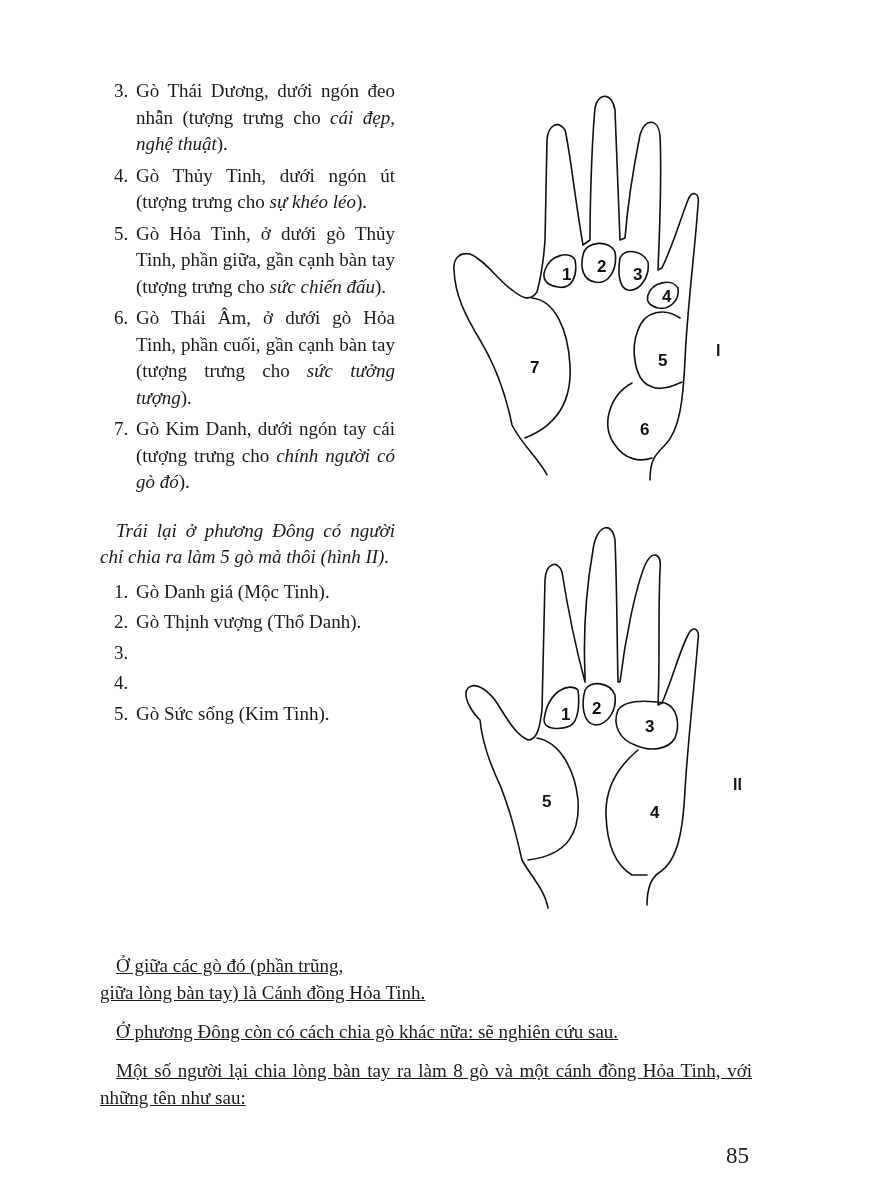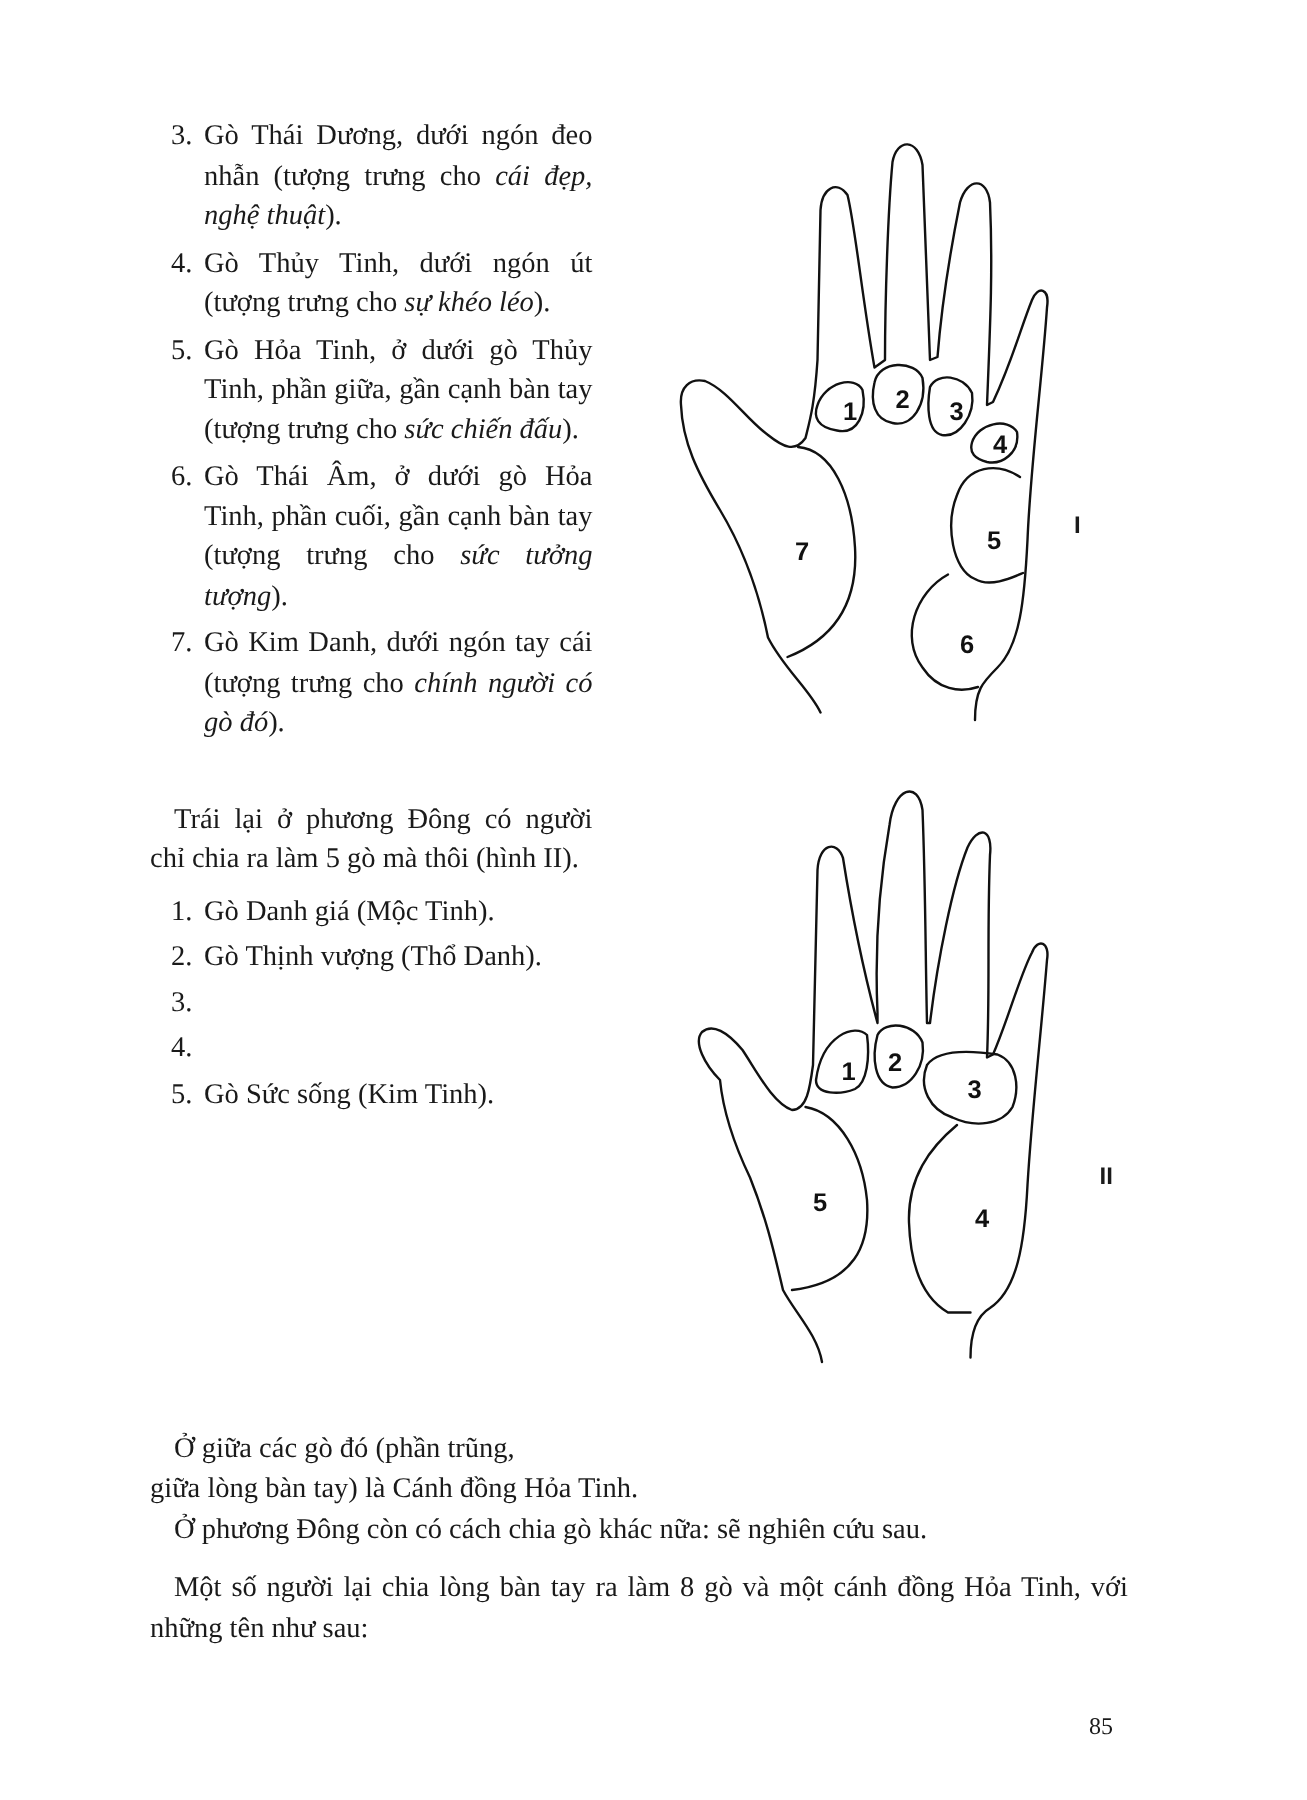--- a/index.html
+++ b/index.html
@@ -5,23 +5,23 @@
   html, body { margin: 0; padding: 0; background: #ffffff; }
   body { width: 871px; height: 1200px; position: relative; overflow: hidden;
          font-family: "Liberation Serif", "DejaVu Serif", serif; color: #1a1a1a; }
   .col { position: absolute; left: 100px; top: 78px; width: 295px; font-size: 19px; line-height: 26.5px; }
   .item { display: flex; margin-bottom: 5px; text-align: justify; }
   .num { width: 22px; flex: none; padding-left: 14px; }
   .txt { flex: 1; text-align: justify; }
   .txt i { font-style: italic; }
   .para { text-indent: 16px; text-align: justify; margin: 14px 0 8px -16px; padding-left: 16px; }
   .list2 .item { margin-bottom: 4px; }
-  .full { position: absolute; left: 100px; width: 652px; font-size: 19px; line-height: 27px; text-align: justify; }
+  .full { position: absolute; left: 100px; width: 652px; font-size: 19px; line-height: 27px; text-align: justify; text-decoration: underline; }
   .full p { margin: 0; text-indent: 16px; }
-  .pageno { position: absolute; left: 726px; top: 1143px; font-size: 16px; }
+  .pageno { position: absolute; left: 726px; top: 1143px; font-size: 23px; }
   .fig { position: absolute; }
   .fig svg { display: block; }
   .figlabel { position: absolute; font-family: "Liberation Sans", sans-serif; font-weight: bold; font-size: 16px; }
 </style>
 </head>
 <body>
 
 <div class="col">
   <div>
     <div class="item">
@@ -39,21 +39,21 @@
     <div class="item">
       <span class="num">6.</span>
       <span class="txt"><span>Gò Thái Âm, ở dưới gò Hỏa Tinh, phần cuối, gần cạnh bàn tay (tượng trưng cho </span><i>sức tưởng tượng</i><span>).</span></span>
     </div>
     <div class="item">
       <span class="num">7.</span>
       <span class="txt"><span>Gò Kim Danh, dưới ngón tay cái (tượng trưng cho </span><i>chính người có gò đó</i><span>).</span></span>
     </div>
   </div>
 
-  <div class="para" style="margin-top:38px;">Trái lại ở phương Đông có người chỉ chia ra làm 5 gò mà thôi (hình II).</div>
+  <div class="para" style="margin-top:22px;font-style:italic;">Trái lại ở phương Đông có người chỉ chia ra làm 5 gò mà thôi (hình II).</div>
 
   <div class="list2">
     <div class="item">
       <span class="num">1.</span>
       <span class="txt">Gò Danh giá (Mộc Tinh).</span>
     </div>
     <div class="item">
       <span class="num">2.</span>
       <span class="txt">Gò Thịnh vượng (Thổ Danh).</span>
     </div>
@@ -121,18 +121,18 @@
       <text x="205" y="222">3</text>
       <text x="210" y="308">4</text>
       <text x="102" y="297">5</text>
     </g>
   </svg>
 </div>
 <div class="figlabel" style="left:733px; top:776px;">II</div>
 
 <div class="full" style="top:952px;">
   <p style="margin-bottom:0;">Ở giữa các gò đó (phần trũng,</p>
-  <p style="text-indent:0; ">giữa lòng bàn tay) là Cánh đồng Hỏa Tinh.</p>
+  <p style="text-indent:0; margin-bottom:12px;">giữa lòng bàn tay) là Cánh đồng Hỏa Tinh.</p>
   <p style="margin-bottom:12px;">Ở phương Đông còn có cách chia gò khác nữa: sẽ nghiên cứu sau.</p>
   <p>Một số người lại chia lòng bàn tay ra làm 8 gò và một cánh đồng Hỏa Tinh, với những tên như sau:</p>
 </div>
 
 <div class="pageno">85</div>
 
 </body></html>

